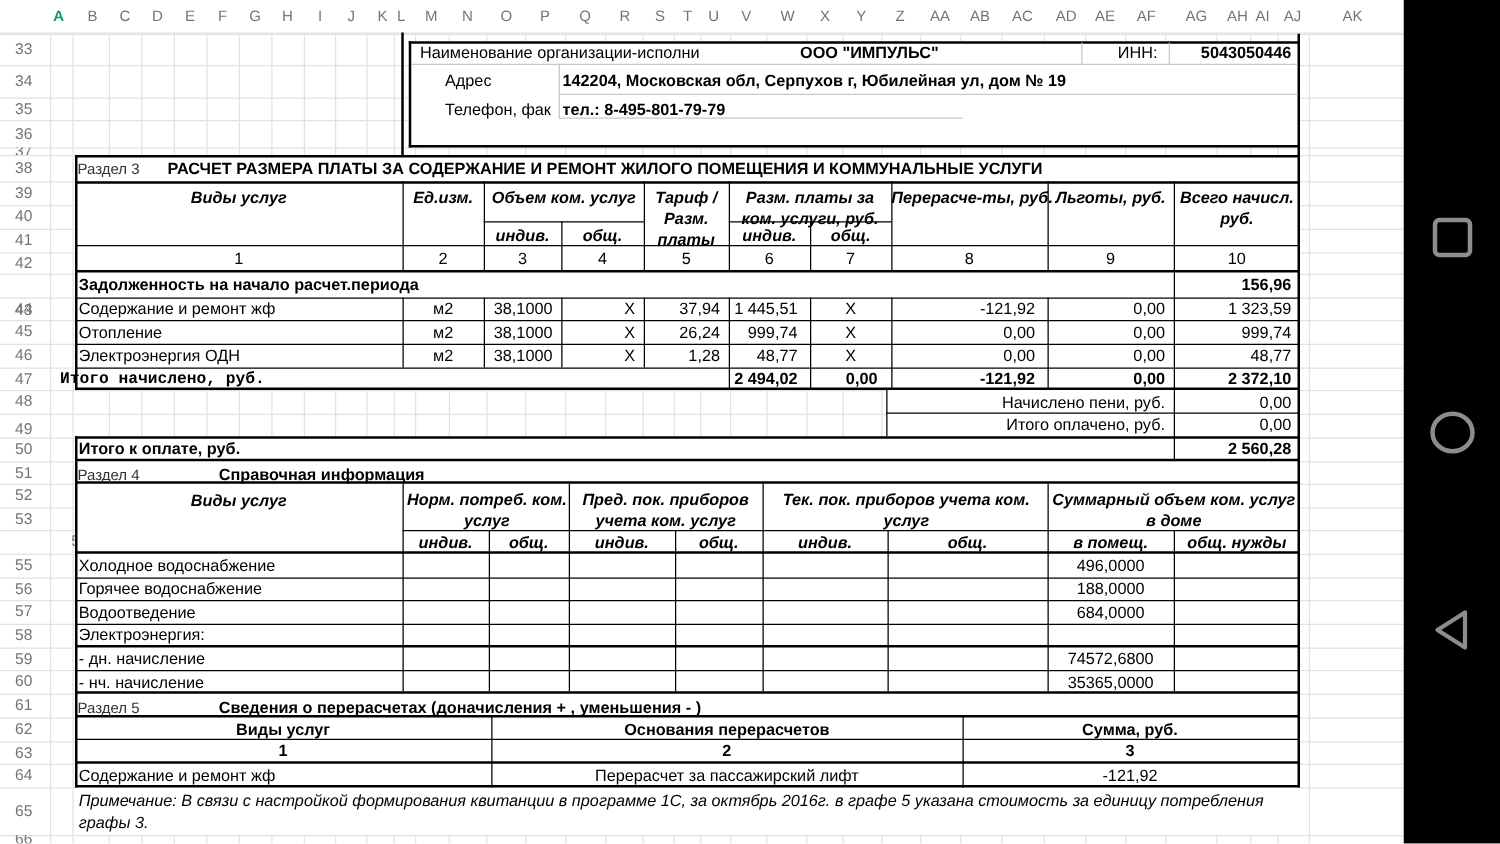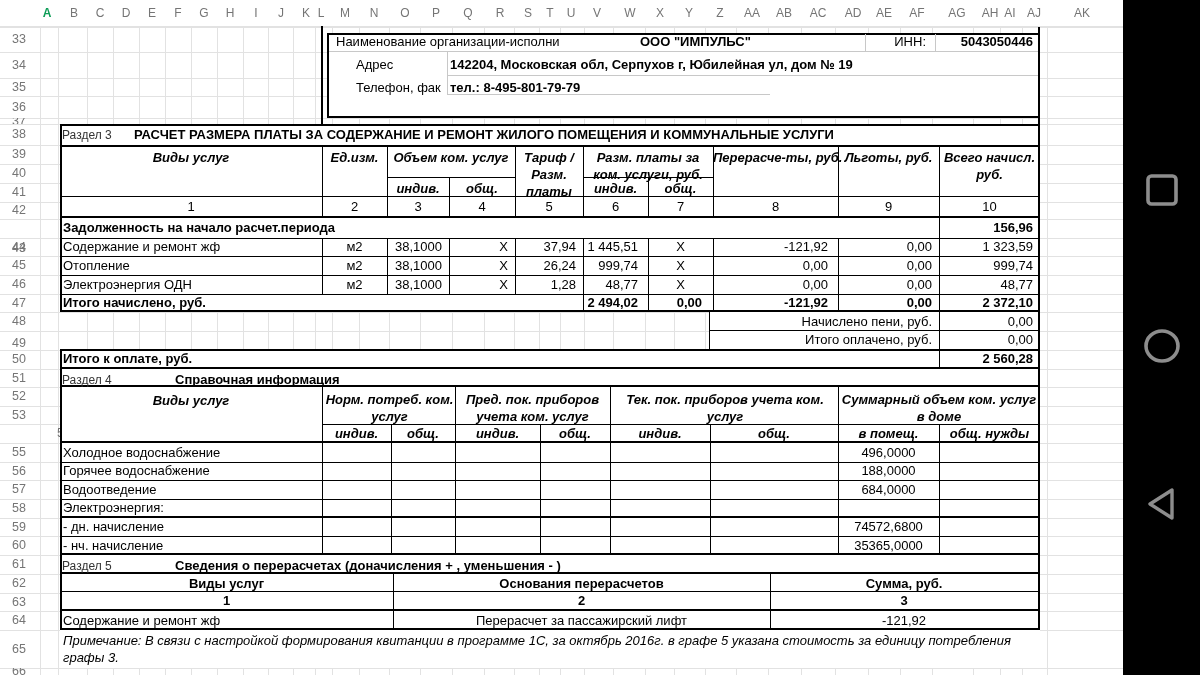--- a/index.html
+++ b/index.html
@@ -285,21 +285,21 @@
       <div class="cell c ib w" style="left: 585px; top: 149px; width: 126px; height: 36px; line-height: 17px;">Разм. платы за ком. услуги, руб.</div>
       <div class="cell c ib" style="left: 713px; top: 149px; width: 125px; height: 18px; line-height: 18px;">Перерасче-ты, руб.</div>
       <div class="cell c ib" style="left: 838px; top: 149px; width: 101px; height: 18px; line-height: 18px;">Льготы, руб.</div>
       <div class="cell c ib w" style="left: 941px; top: 149px; width: 97px; height: 54px; line-height: 17px;">Всего начисл. руб.</div>
       <div class="cell c ib" style="left: 387px; top: 180px; width: 62px; height: 17px; line-height: 17px;">индив.</div>
       <div class="cell c ib" style="left: 449px; top: 180px; width: 66px; height: 17px; line-height: 17px;">общ.</div>
       <div class="cell c ib" style="left: 583px; top: 180px; width: 65px; height: 17px; line-height: 17px;">индив.</div>
       <div class="cell c ib" style="left: 648px; top: 180px; width: 65px; height: 17px; line-height: 17px;">общ.</div>
       <div class="cell b" style="left: 63px; top: 219px; width: 540px; height: 18px; line-height: 18px;">Задолженность на начало расчет.периода</div>
       <div class="cell r b" style="left: 939px; top: 219px; width: 97px; height: 18px; line-height: 18px;">156,96</div>
-      <div class="cell b" style="left: 63px; top: 294px; width: 400px; height: 17px; line-height: 17px;">Итого начислено, руб.</div>
+      <div class="cell b" style="left: 48px; top: 294px; width: 400px; height: 17px; line-height: 17px; font-family: Liberation Mono, monospace;">Итого начислено, руб.</div>
       <div class="cell r b" style="left: 583px; top: 294px; width: 58px; height: 17px; line-height: 17px;">2 494,02</div>
       <div class="cell r b" style="left: 648px; top: 294px; width: 57px; height: 17px; line-height: 17px;">0,00</div>
       <div class="cell r b" style="left: 713px; top: 294px; width: 118px; height: 17px; line-height: 17px;">-121,92</div>
       <div class="cell r b" style="left: 838px; top: 294px; width: 97px; height: 17px; line-height: 17px;">0,00</div>
       <div class="cell r b" style="left: 939px; top: 294px; width: 97px; height: 17px; line-height: 17px;">2 372,10</div>
       <div class="cell r" style="left: 709px; top: 313px; width: 226px; height: 17px; line-height: 17px;">Начислено пени, руб.</div>
       <div class="cell r" style="left: 939px; top: 313px; width: 97px; height: 17px; line-height: 17px;">0,00</div>
       <div class="cell r" style="left: 709px; top: 331px; width: 226px; height: 18px; line-height: 18px;">Итого оплачено, руб.</div>
       <div class="cell r" style="left: 939px; top: 331px; width: 97px; height: 18px; line-height: 18px;">0,00</div>
       <div class="cell b" style="left: 63px; top: 350px; width: 400px; height: 17px; line-height: 17px;">Итого к оплате, руб.</div>

